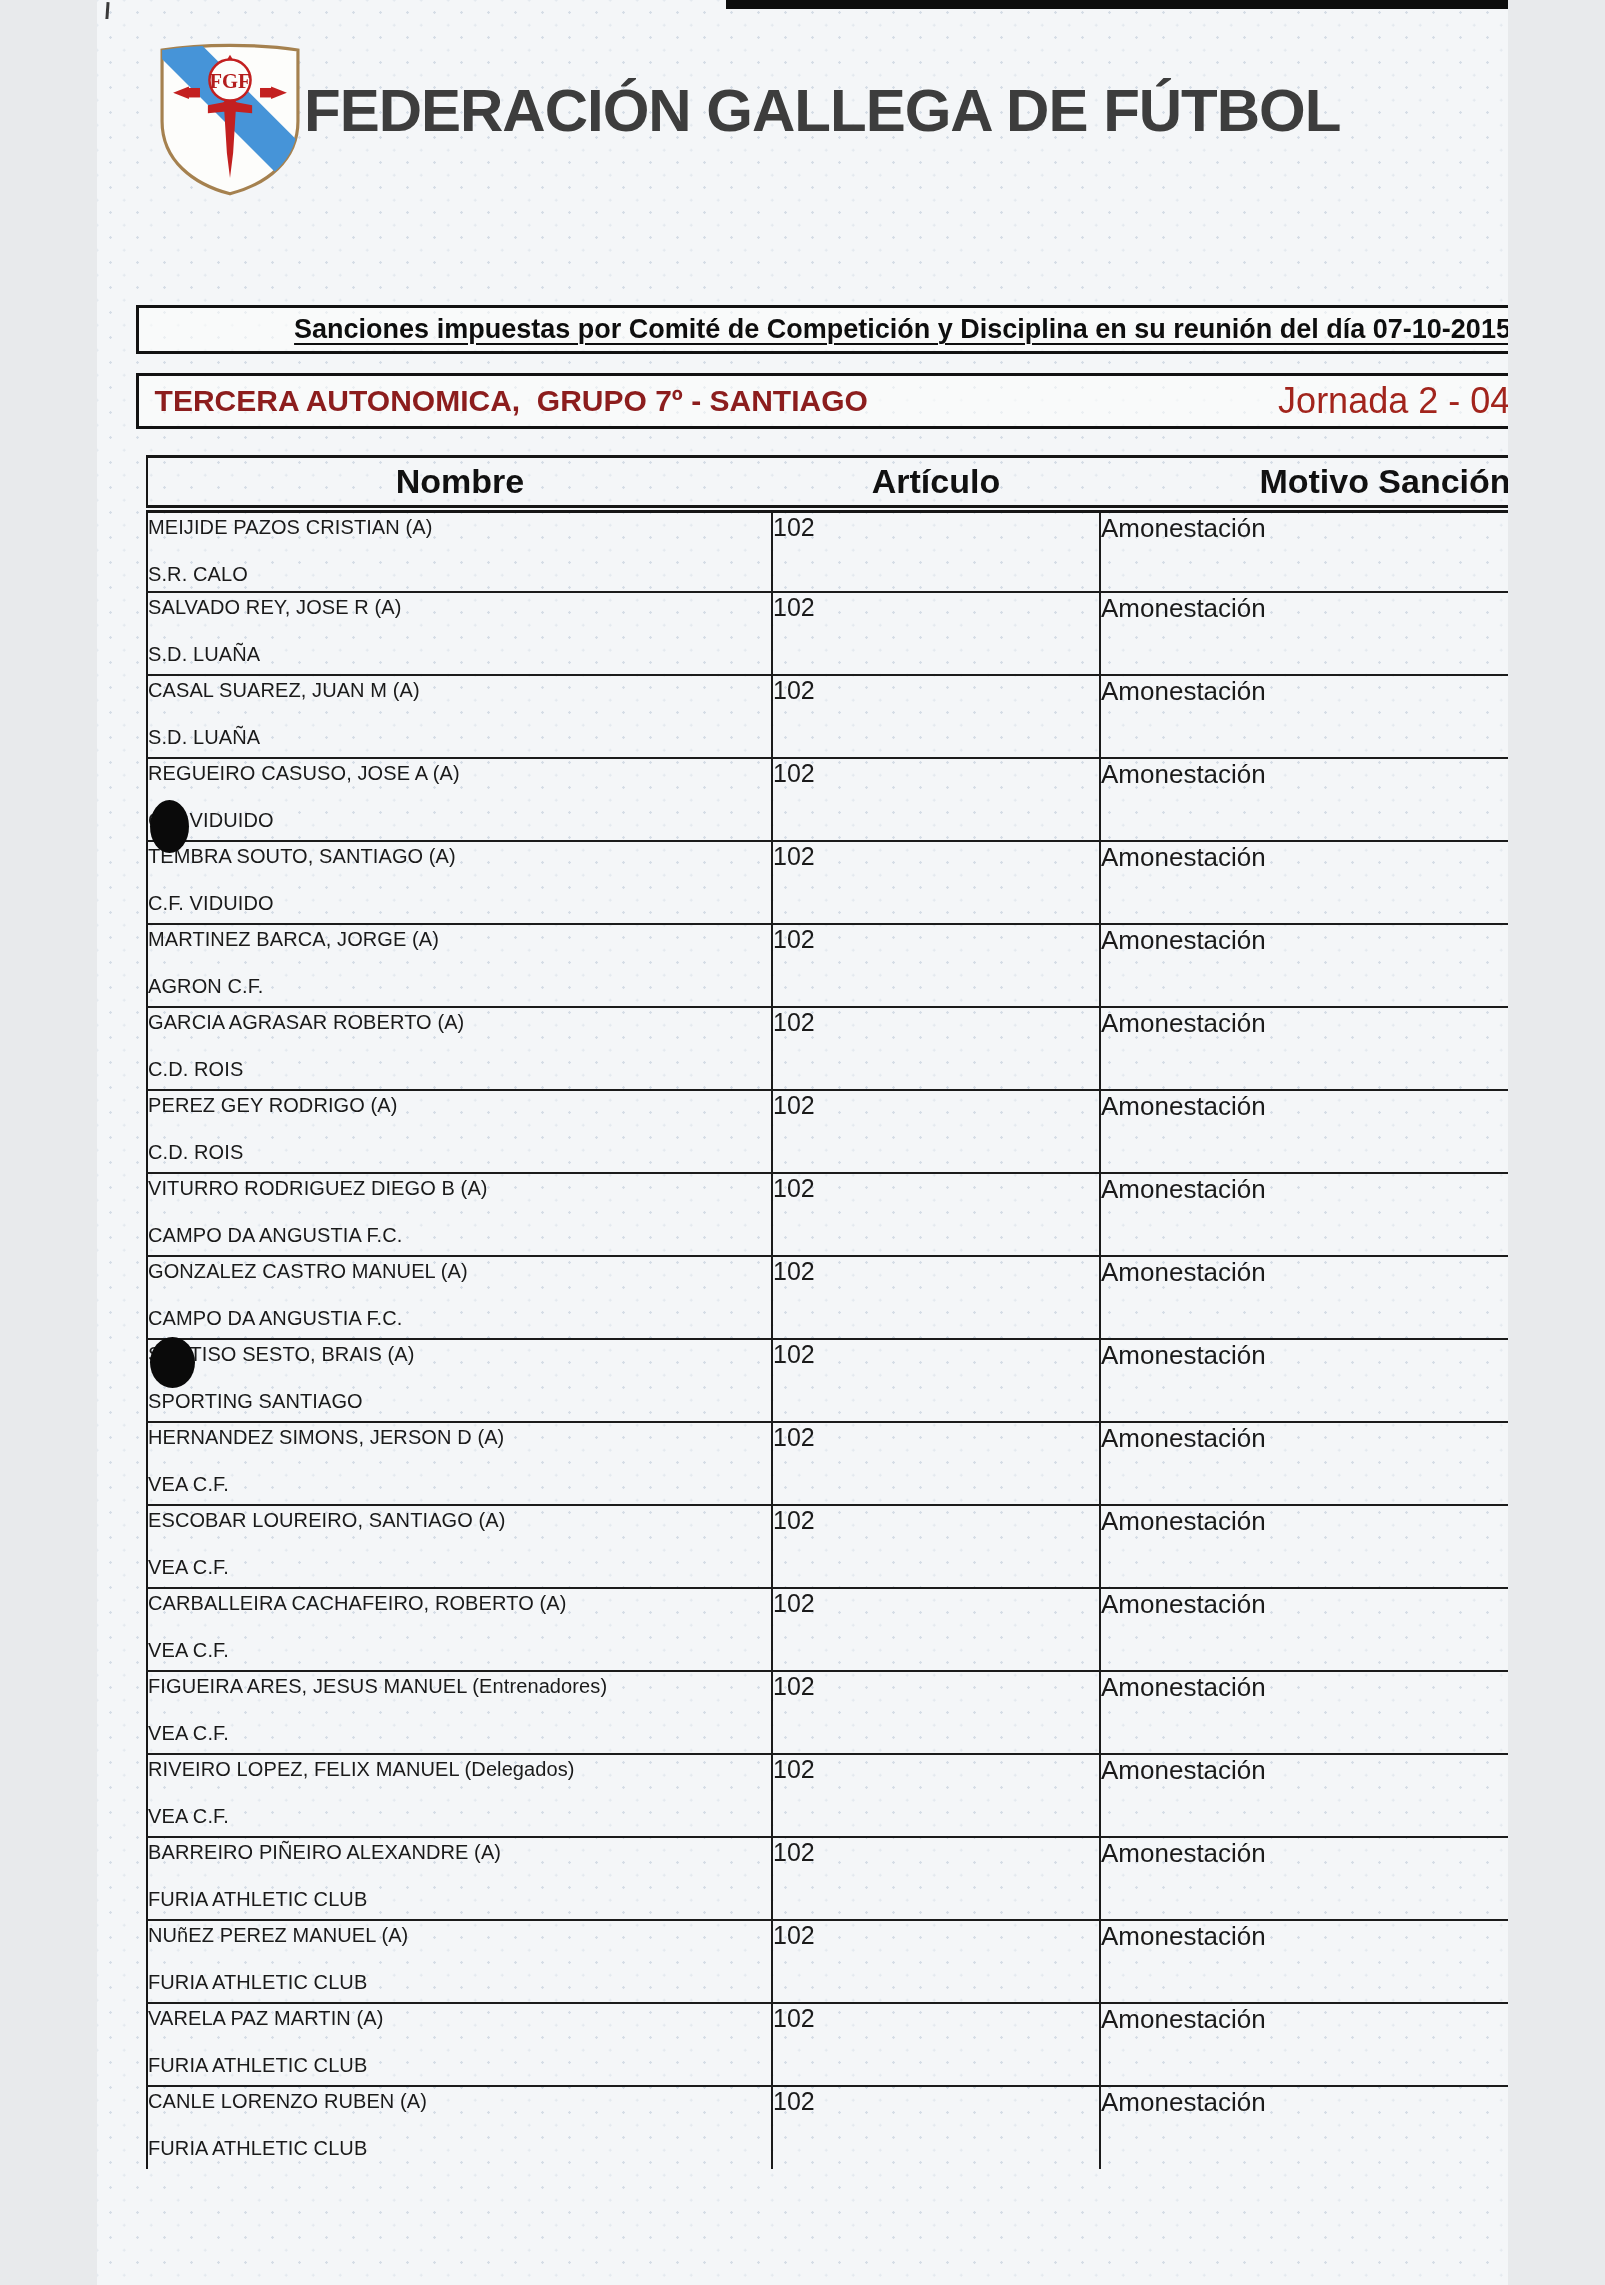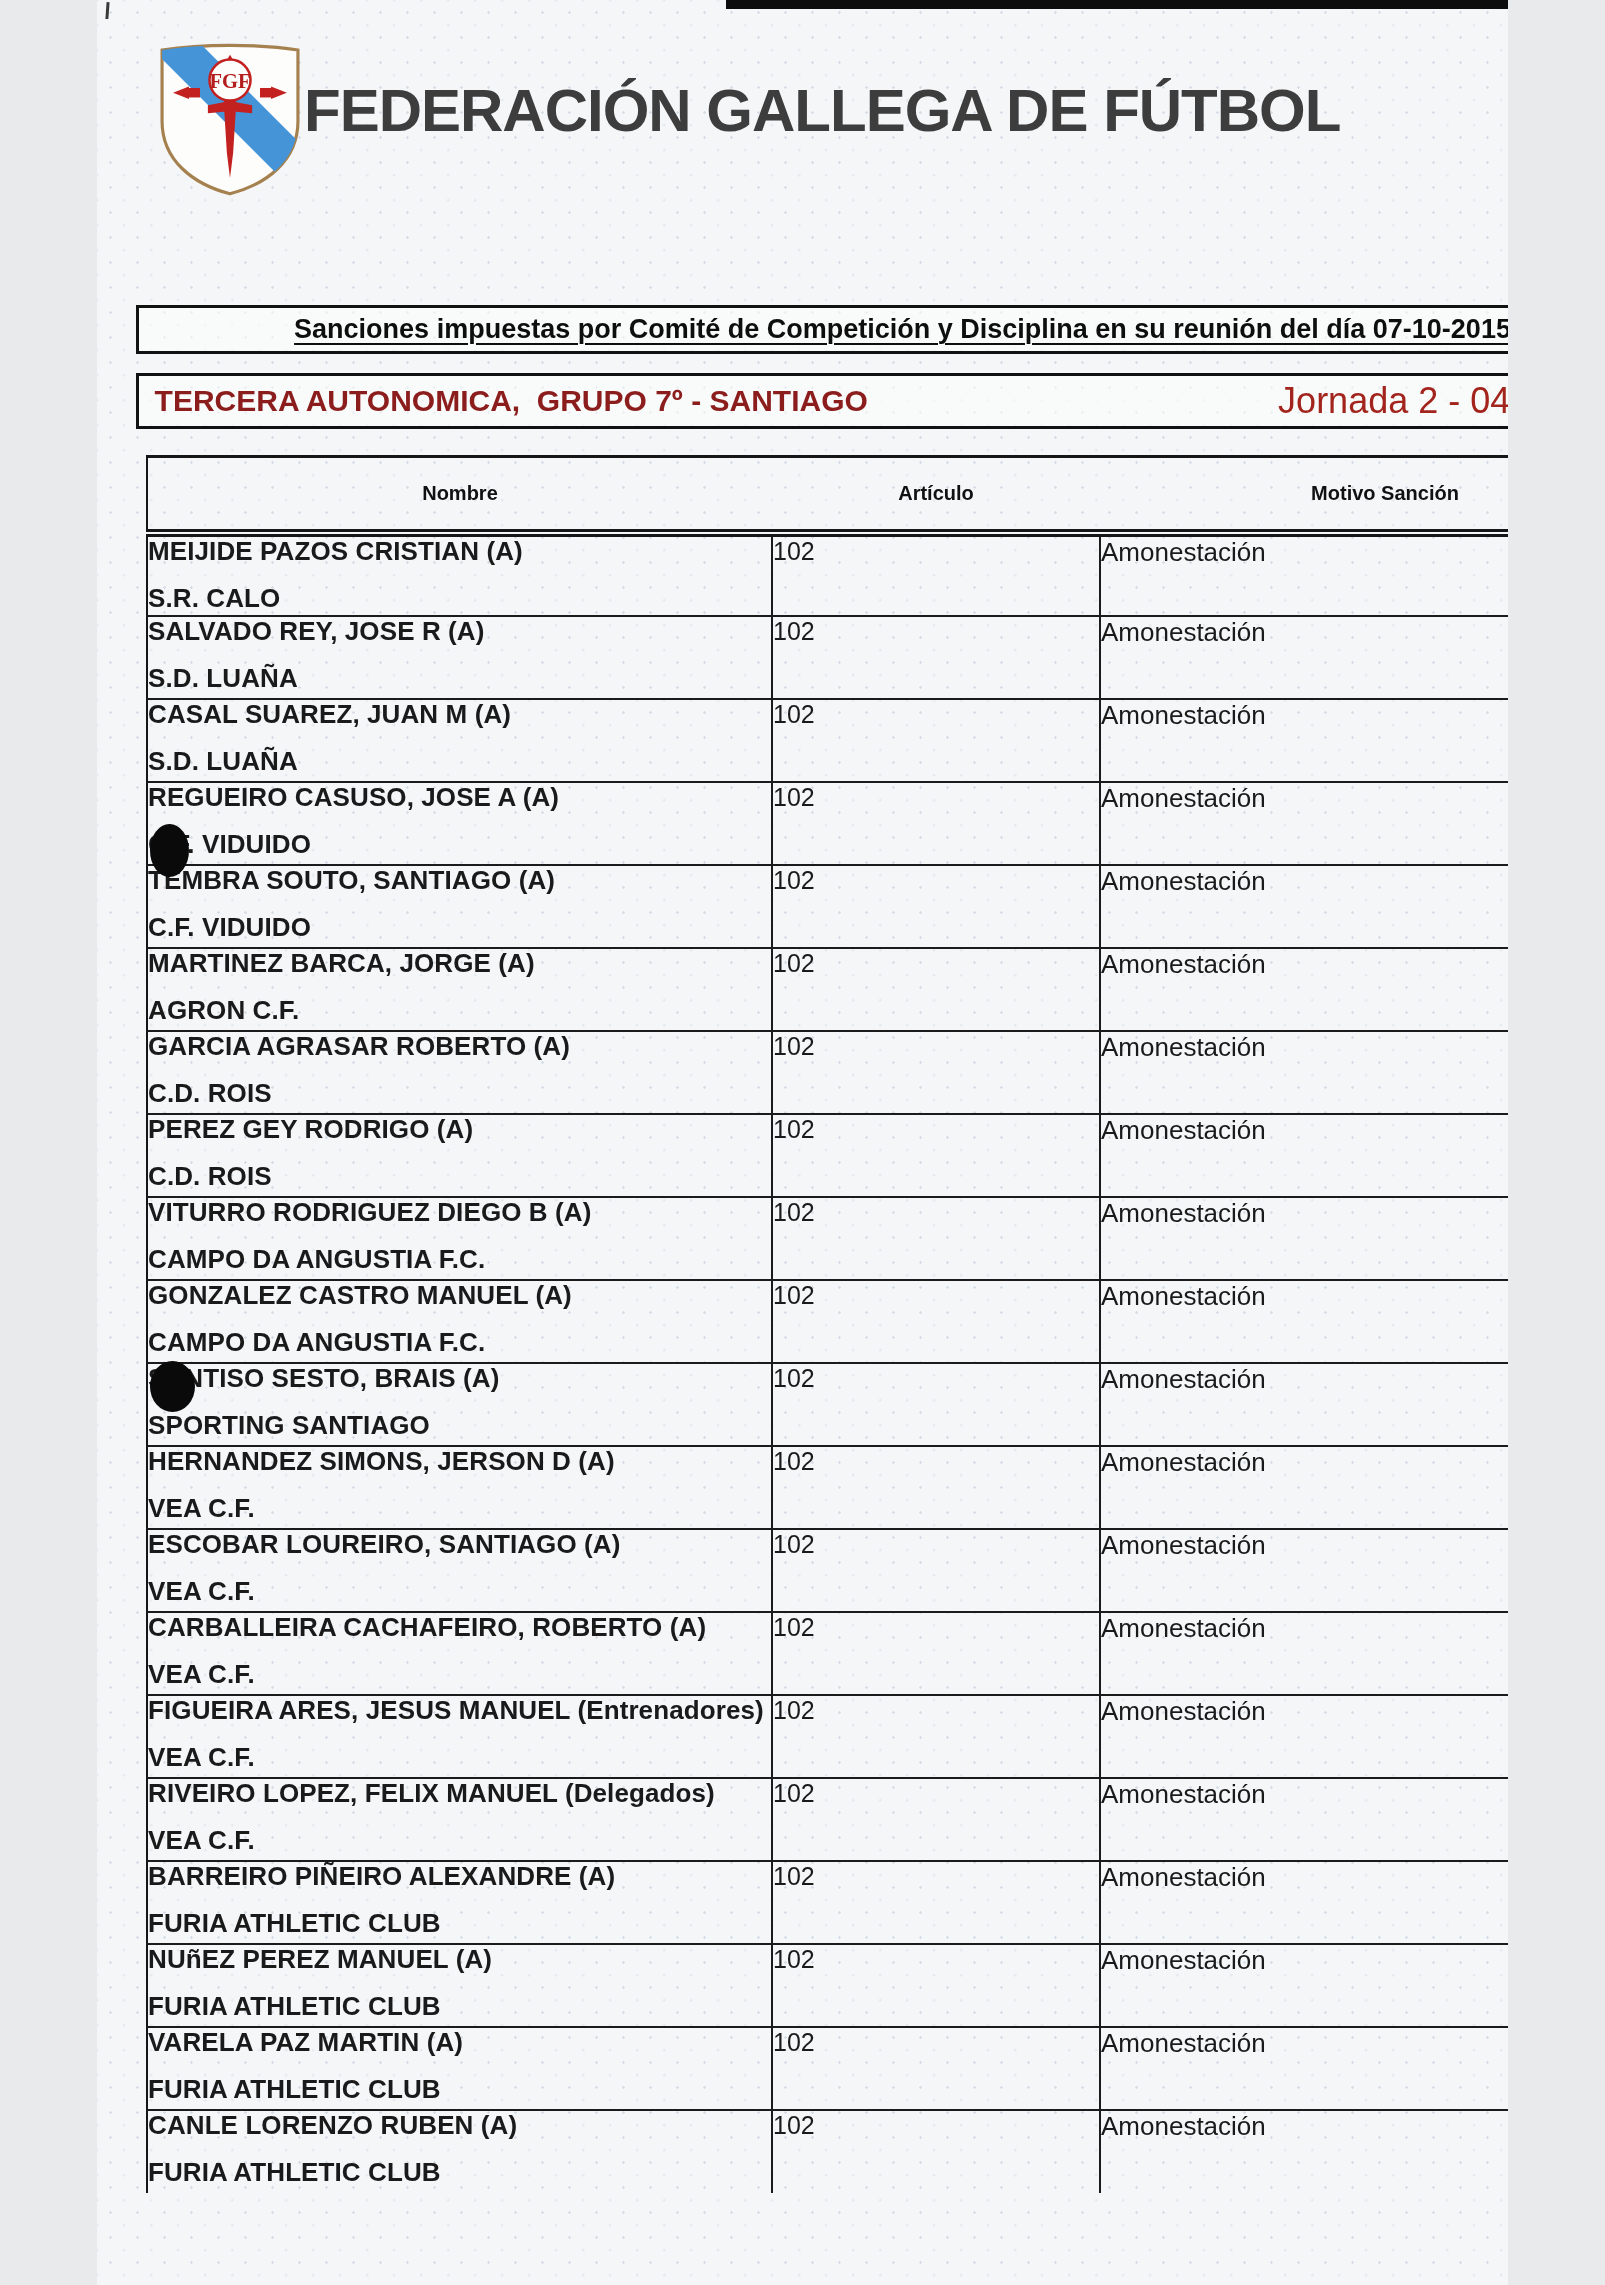--- a/index.html
+++ b/index.html
@@ -45,34 +45,34 @@
   .competition-name{font-size:30px;font-weight:bold;white-space:pre;}
   .jornada{font-size:36px;font-weight:normal;white-space:nowrap;text-align:center;}
 
   table.sanctions{
     position:absolute;left:49px;top:455px;
     width:1523px;table-layout:fixed;
     border-collapse:collapse;
     border-top:3.9px solid #161616;border-left:2.9px solid #161616;border-right:2.9px solid #161616;
   }
   table.sanctions th{
-    height:47px;padding:12px;vertical-align:middle;text-align:center;
-    font-size:20px;font-weight:bold;color:#111;
+    height:47px;padding:0;vertical-align:middle;text-align:center;
+    font-size:34px;font-weight:bold;color:#111;
     border-bottom:8.8px double #161616;
   }
   table.sanctions td{
     vertical-align:top;padding:0;
     border-bottom:2.9px solid #1b1b1b;
   }
   table.sanctions td + td{border-left:2.9px solid #1b1b1b;}
   table.sanctions tr:last-child td{border-bottom:none;}
   .cell-name{position:relative;height:83px;box-sizing:border-box;padding:9.8px 5.9px 0 17.6px;}
   .cell-article{padding-top:9.8px;font-size:25px;}
   .cell-motive{padding:9.8px 0 0 21.5px;font-size:26px;}
-  .nm,.cl{display:block;font-size:26px;line-height:28px;letter-spacing:0.1px;font-weight:bold;}
+  .nm,.cl{display:block;font-size:20px;line-height:28px;letter-spacing:0.1px;}
   .cl{margin-top:19px;}
   .redaction-blob{
     position:absolute;background:#0a0a0a;border-radius:50%;z-index:5;display:block;
   }
 </style>
 </head>
 <body>
 
 <div class="page">
 

